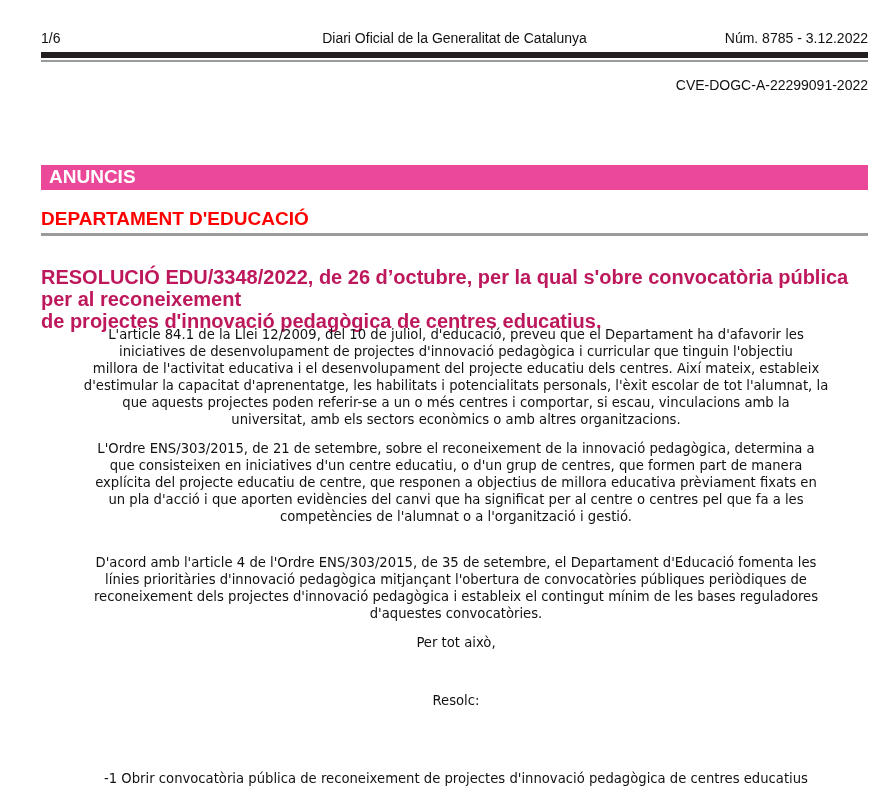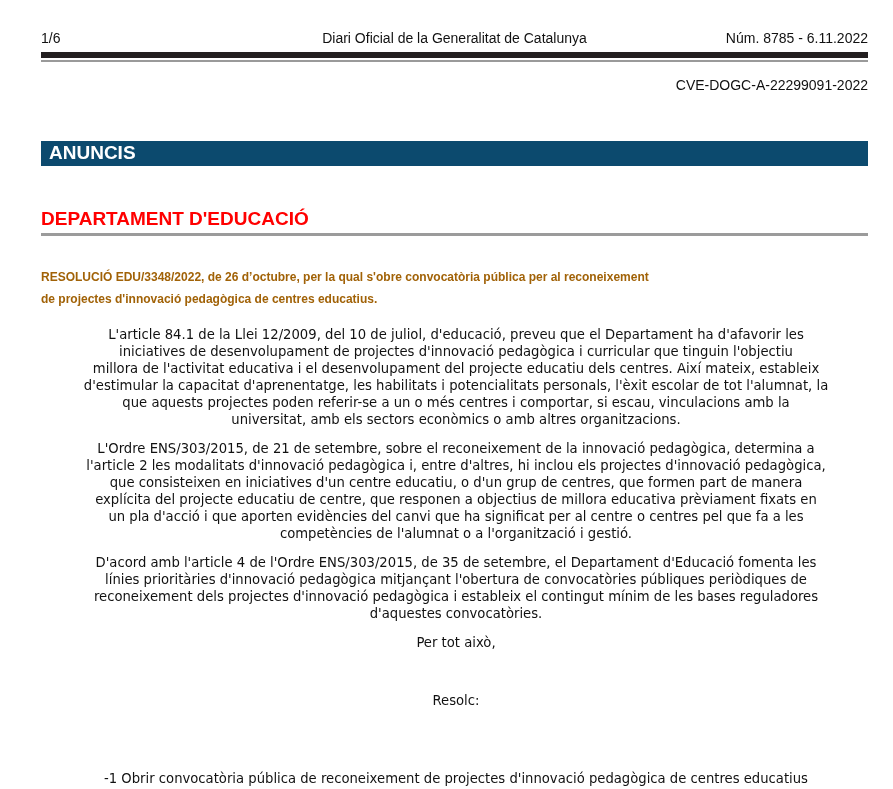--- a/index.html
+++ b/index.html
@@ -11,45 +11,45 @@
     .hdr .pg { position: absolute; left: 0; top: 0; }
     .hdr .ttl { position: absolute; left: 0; width: 827px; text-align: center; top: 0; }
     .hdr .num { position: absolute; right: 0; top: 0; }
 
     .rule-thick { position: absolute; top: 52px; left: 0; width: 827px; height: 6px; background: #231f20; }
     .rule-thin { position: absolute; top: 60px; left: 0; width: 827px; height: 2px; background: #9a9a9a; }
 
     .cve { position: absolute; top: 77px; right: 0; font-family: "Liberation Sans", sans-serif;
       font-size: 14px; color: #111; }
 
-    .section-bar { position: absolute; top: 141px; left: 0; width: 827px; height: 25px;
-      background: #0c4a6e; }
+    .section-bar { position: absolute; top: 165px; left: 0; width: 827px; height: 25px;
+      background: #ec4899; }
     .section-bar span { position: absolute; left: 8px; top: 1px; font-family: "Liberation Sans", sans-serif;
       font-weight: bold; font-size: 19px; color: #ffffff; }
 
     .dept { position: absolute; top: 208px; left: 0; font-family: "Liberation Sans", sans-serif;
       font-weight: bold; font-size: 19px; color: #ff0000; }
     .dept-rule { position: absolute; top: 233px; left: 0; width: 827px; height: 3px; background: #9b9b9b; }
 
     .res-title { position: absolute; top: 266px; left: 0; width: 827px;
-      font-family: "Liberation Sans", sans-serif; font-weight: bold; font-size: 12px; line-height: 22px; color: #a16207; }
+      font-family: "Liberation Sans", sans-serif; font-weight: bold; font-size: 20px; line-height: 22px; color: #be185d; }
 
     .body-text { font-family: "DejaVu Sans", sans-serif; font-size: 13.2px; line-height: 17px; color: #111; text-align: center; }
     .p { position: absolute; left: 0; width: 830px; margin: 0; white-space: nowrap; }
     .p span { display: block; }
   </style>
 </head>
 <body>
 
 <div class="page">
 
   <div class="hdr">
     <span class="pg">1/6</span>
     <span class="ttl">Diari Oficial de la Generalitat de Catalunya</span>
-    <span class="num">Núm. 8785 - 6.11.2022</span>
+    <span class="num">Núm. 8785 - 3.12.2022</span>
   </div>
   <div class="rule-thick"></div>
   <div class="rule-thin"></div>
 
   <div class="cve">CVE-DOGC-A-22299091-2022</div>
 
   <div class="section-bar">
     <span>ANUNCIS</span>
   </div>
 
@@ -65,21 +65,20 @@
     <span>L'article 84.1 de la Llei 12/2009, del 10 de juliol, d'educació, preveu que el Departament ha d'afavorir les</span>
     <span>iniciatives de desenvolupament de projectes d'innovació pedagògica i curricular que tinguin l'objectiu</span>
     <span>millora de l'activitat educativa i el desenvolupament del projecte educatiu dels centres. Així mateix, estableix</span>
     <span>d'estimular la capacitat d'aprenentatge, les habilitats i potencialitats personals, l'èxit escolar de tot l'alumnat, la</span>
     <span>que aquests projectes poden referir-se a un o més centres i comportar, si escau, vinculacions amb la</span>
     <span>universitat, amb els sectors econòmics o amb altres organitzacions.</span>
   </div>
 
   <div class="p body-text" style="top:440px;">
     <span>L'Ordre ENS/303/2015, de 21 de setembre, sobre el reconeixement de la innovació pedagògica, determina a</span>
-    <span>l'article 2 les modalitats d'innovació pedagògica i, entre d'altres, hi inclou els projectes d'innovació pedagògica,</span>
     <span>que consisteixen en iniciatives d'un centre educatiu, o d'un grup de centres, que formen part de manera</span>
     <span>explícita del projecte educatiu de centre, que responen a objectius de millora educativa prèviament fixats en</span>
     <span>un pla d'acció i que aporten evidències del canvi que ha significat per al centre o centres pel que fa a les</span>
     <span>competències de l'alumnat o a l'organització i gestió.</span>
   </div>
 
   <div class="p body-text" style="top:554px;">
     <span>D'acord amb l'article 4 de l'Ordre ENS/303/2015, de 35 de setembre, el Departament d'Educació fomenta les</span>
     <span>línies prioritàries d'innovació pedagògica mitjançant l'obertura de convocatòries públiques periòdiques de</span>
     <span>reconeixement dels projectes d'innovació pedagògica i estableix el contingut mínim de les bases reguladores</span>

